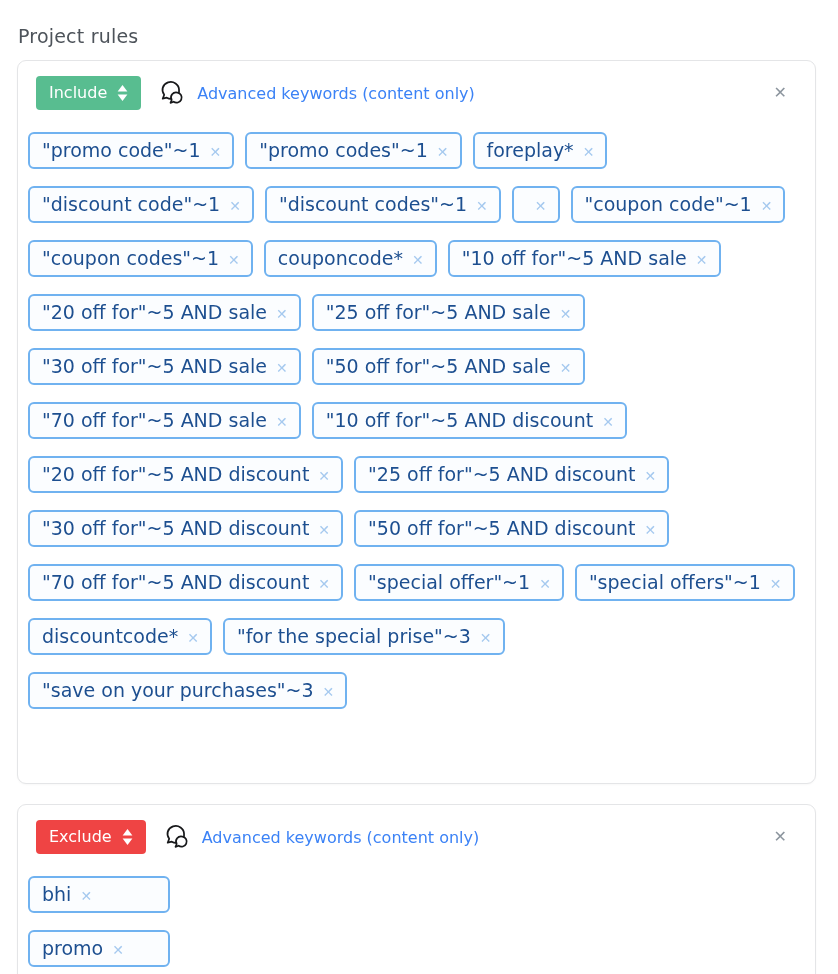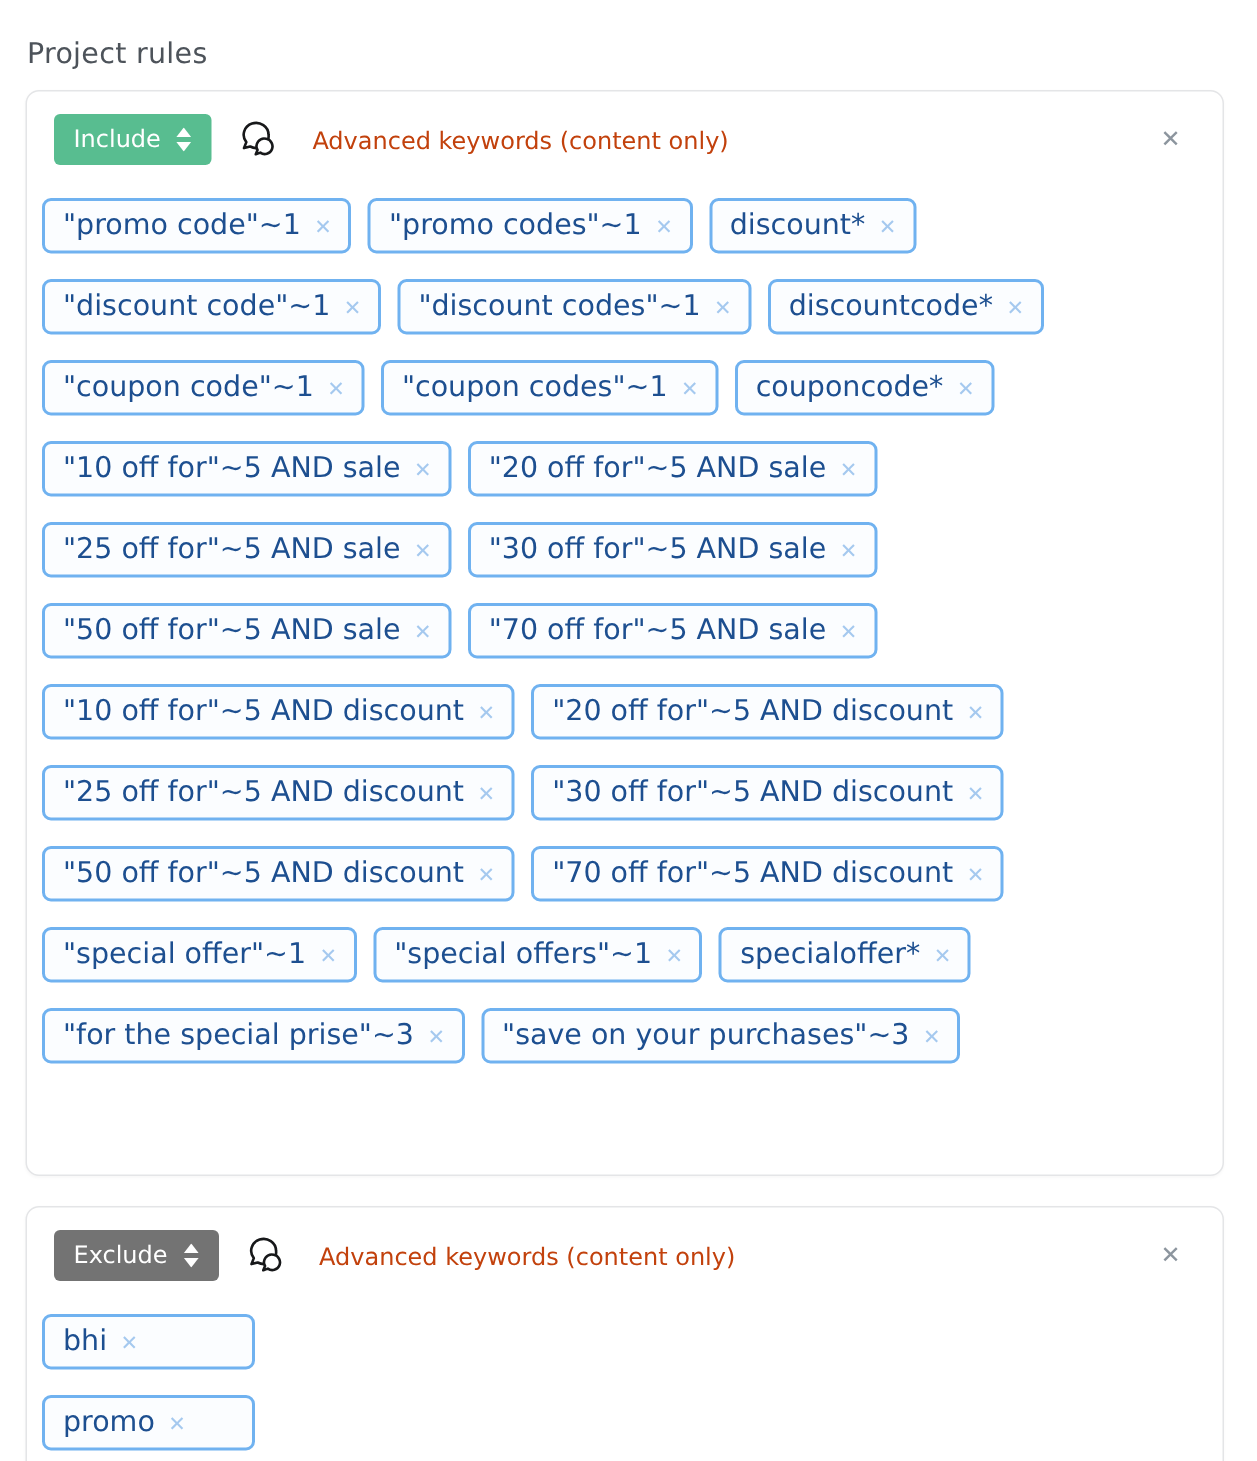--- a/index.html
+++ b/index.html
@@ -25,24 +25,24 @@
     padding: 15px 26px 0 18px;
   }
   .mode-btn {
     display: inline-flex; align-items: center; gap: 10px;
     border: none; border-radius: 4px; cursor: pointer;
     color: #ffffff; font-size: 16px;
     font-family: inherit;
     padding: 7px 13px 8px 13px; line-height: 19px;
   }
   .mode-btn.include { background: #58bd90; justify-content: center; }
-  .mode-btn.exclude { background: #737373; }
+  .mode-btn.exclude { background: #ef4444; }
   .sort-arrows { display: inline-block; }
   .bubble-icon { margin-left: 17px; display: inline-flex; align-items: center; }
-  .header-label { margin-left: 21px; font-size: 16px; color: #c2410c; }
+  .header-label { margin-left: 10px; font-size: 16px; color: #3b82f6; }
   .panel-close {
     margin-left: auto;
     color: #8c959e; font-size: 16px; font-weight: 700;
     cursor: pointer; line-height: 1; padding: 2px;
   }
   .tags {
     display: flex; flex-wrap: wrap; align-content: flex-start;
     gap: 17px 11px;
     padding: 22px 10px 0 10px;
   }
@@ -92,105 +92,104 @@
     <div class="tags tall">
         <span class="tag">
           <span>"promo code"~1</span>
           <span class="tag-x">✕</span>
         </span>
         <span class="tag">
           <span>"promo codes"~1</span>
           <span class="tag-x">✕</span>
         </span>
         <span class="tag">
-          <span>discount*</span>
+          <span>foreplay*</span>
           <span class="tag-x">✕</span>
         </span>
         <span class="tag">
           <span>"discount code"~1</span>
           <span class="tag-x">✕</span>
         </span>
         <span class="tag">
           <span>"discount codes"~1</span>
           <span class="tag-x">✕</span>
         </span>
         <span class="tag">
+          <span class="tag-x">✕</span>
+        </span>
+        <span class="tag">
+          <span>"coupon code"~1</span>
+          <span class="tag-x">✕</span>
+        </span>
+        <span class="tag">
+          <span>"coupon codes"~1</span>
+          <span class="tag-x">✕</span>
+        </span>
+        <span class="tag">
+          <span>couponcode*</span>
+          <span class="tag-x">✕</span>
+        </span>
+        <span class="tag">
+          <span>"10 off for"~5 <b>AND</b> sale</span>
+          <span class="tag-x">✕</span>
+        </span>
+        <span class="tag">
+          <span>"20 off for"~5 <b>AND</b> sale</span>
+          <span class="tag-x">✕</span>
+        </span>
+        <span class="tag">
+          <span>"25 off for"~5 <b>AND</b> sale</span>
+          <span class="tag-x">✕</span>
+        </span>
+        <span class="tag">
+          <span>"30 off for"~5 <b>AND</b> sale</span>
+          <span class="tag-x">✕</span>
+        </span>
+        <span class="tag">
+          <span>"50 off for"~5 <b>AND</b> sale</span>
+          <span class="tag-x">✕</span>
+        </span>
+        <span class="tag">
+          <span>"70 off for"~5 <b>AND</b> sale</span>
+          <span class="tag-x">✕</span>
+        </span>
+        <span class="tag">
+          <span>"10 off for"~5 <b>AND</b> discount</span>
+          <span class="tag-x">✕</span>
+        </span>
+        <span class="tag">
+          <span>"20 off for"~5 <b>AND</b> discount</span>
+          <span class="tag-x">✕</span>
+        </span>
+        <span class="tag">
+          <span>"25 off for"~5 <b>AND</b> discount</span>
+          <span class="tag-x">✕</span>
+        </span>
+        <span class="tag">
+          <span>"30 off for"~5 <b>AND</b> discount</span>
+          <span class="tag-x">✕</span>
+        </span>
+        <span class="tag">
+          <span>"50 off for"~5 <b>AND</b> discount</span>
+          <span class="tag-x">✕</span>
+        </span>
+        <span class="tag">
+          <span>"70 off for"~5 <b>AND</b> discount</span>
+          <span class="tag-x">✕</span>
+        </span>
+        <span class="tag">
+          <span>"special offer"~1</span>
+          <span class="tag-x">✕</span>
+        </span>
+        <span class="tag">
+          <span>"special offers"~1</span>
+          <span class="tag-x">✕</span>
+        </span>
+        <span class="tag">
           <span>discountcode*</span>
-          <span class="tag-x">✕</span>
-        </span>
-        <span class="tag">
-          <span>"coupon code"~1</span>
-          <span class="tag-x">✕</span>
-        </span>
-        <span class="tag">
-          <span>"coupon codes"~1</span>
-          <span class="tag-x">✕</span>
-        </span>
-        <span class="tag">
-          <span>couponcode*</span>
-          <span class="tag-x">✕</span>
-        </span>
-        <span class="tag">
-          <span>"10 off for"~5 <b>AND</b> sale</span>
-          <span class="tag-x">✕</span>
-        </span>
-        <span class="tag">
-          <span>"20 off for"~5 <b>AND</b> sale</span>
-          <span class="tag-x">✕</span>
-        </span>
-        <span class="tag">
-          <span>"25 off for"~5 <b>AND</b> sale</span>
-          <span class="tag-x">✕</span>
-        </span>
-        <span class="tag">
-          <span>"30 off for"~5 <b>AND</b> sale</span>
-          <span class="tag-x">✕</span>
-        </span>
-        <span class="tag">
-          <span>"50 off for"~5 <b>AND</b> sale</span>
-          <span class="tag-x">✕</span>
-        </span>
-        <span class="tag">
-          <span>"70 off for"~5 <b>AND</b> sale</span>
-          <span class="tag-x">✕</span>
-        </span>
-        <span class="tag">
-          <span>"10 off for"~5 <b>AND</b> discount</span>
-          <span class="tag-x">✕</span>
-        </span>
-        <span class="tag">
-          <span>"20 off for"~5 <b>AND</b> discount</span>
-          <span class="tag-x">✕</span>
-        </span>
-        <span class="tag">
-          <span>"25 off for"~5 <b>AND</b> discount</span>
-          <span class="tag-x">✕</span>
-        </span>
-        <span class="tag">
-          <span>"30 off for"~5 <b>AND</b> discount</span>
-          <span class="tag-x">✕</span>
-        </span>
-        <span class="tag">
-          <span>"50 off for"~5 <b>AND</b> discount</span>
-          <span class="tag-x">✕</span>
-        </span>
-        <span class="tag">
-          <span>"70 off for"~5 <b>AND</b> discount</span>
-          <span class="tag-x">✕</span>
-        </span>
-        <span class="tag">
-          <span>"special offer"~1</span>
-          <span class="tag-x">✕</span>
-        </span>
-        <span class="tag">
-          <span>"special offers"~1</span>
-          <span class="tag-x">✕</span>
-        </span>
-        <span class="tag">
-          <span>specialoffer*</span>
           <span class="tag-x">✕</span>
         </span>
         <span class="tag">
           <span>"for the special prise"~3</span>
           <span class="tag-x">✕</span>
         </span>
         <span class="tag">
           <span>"save on your purchases"~3</span>
           <span class="tag-x">✕</span>
         </span>

